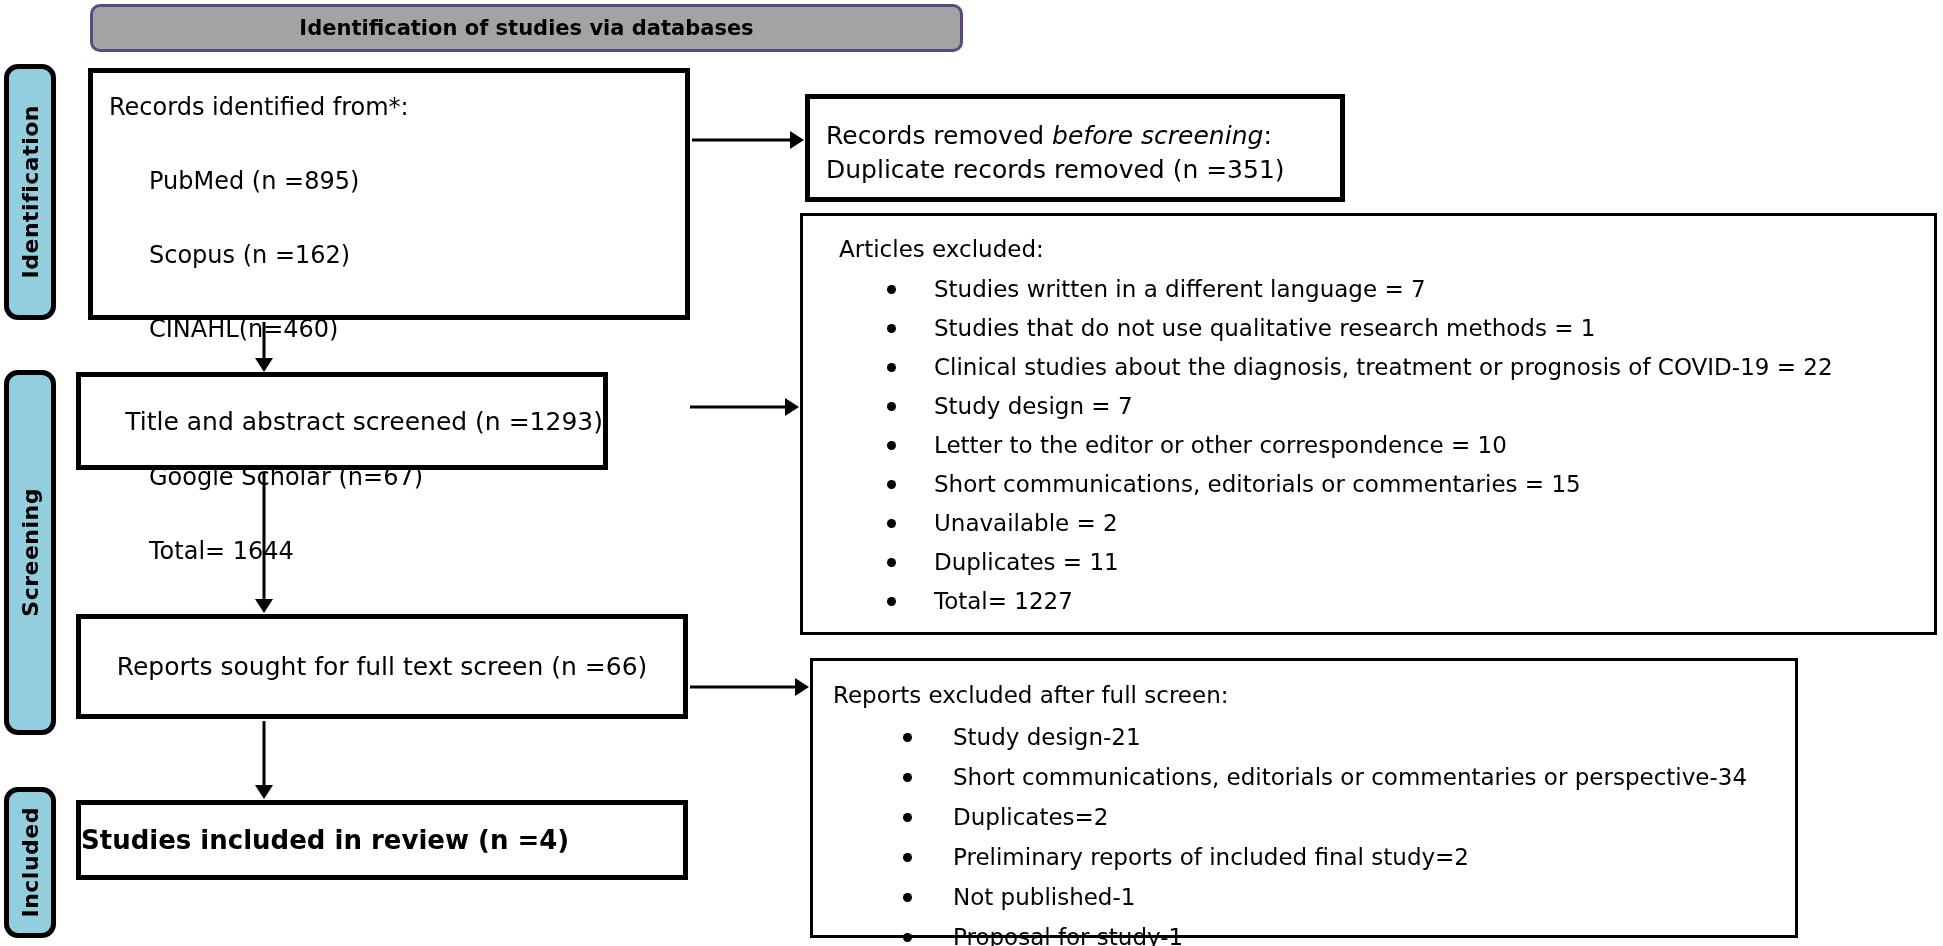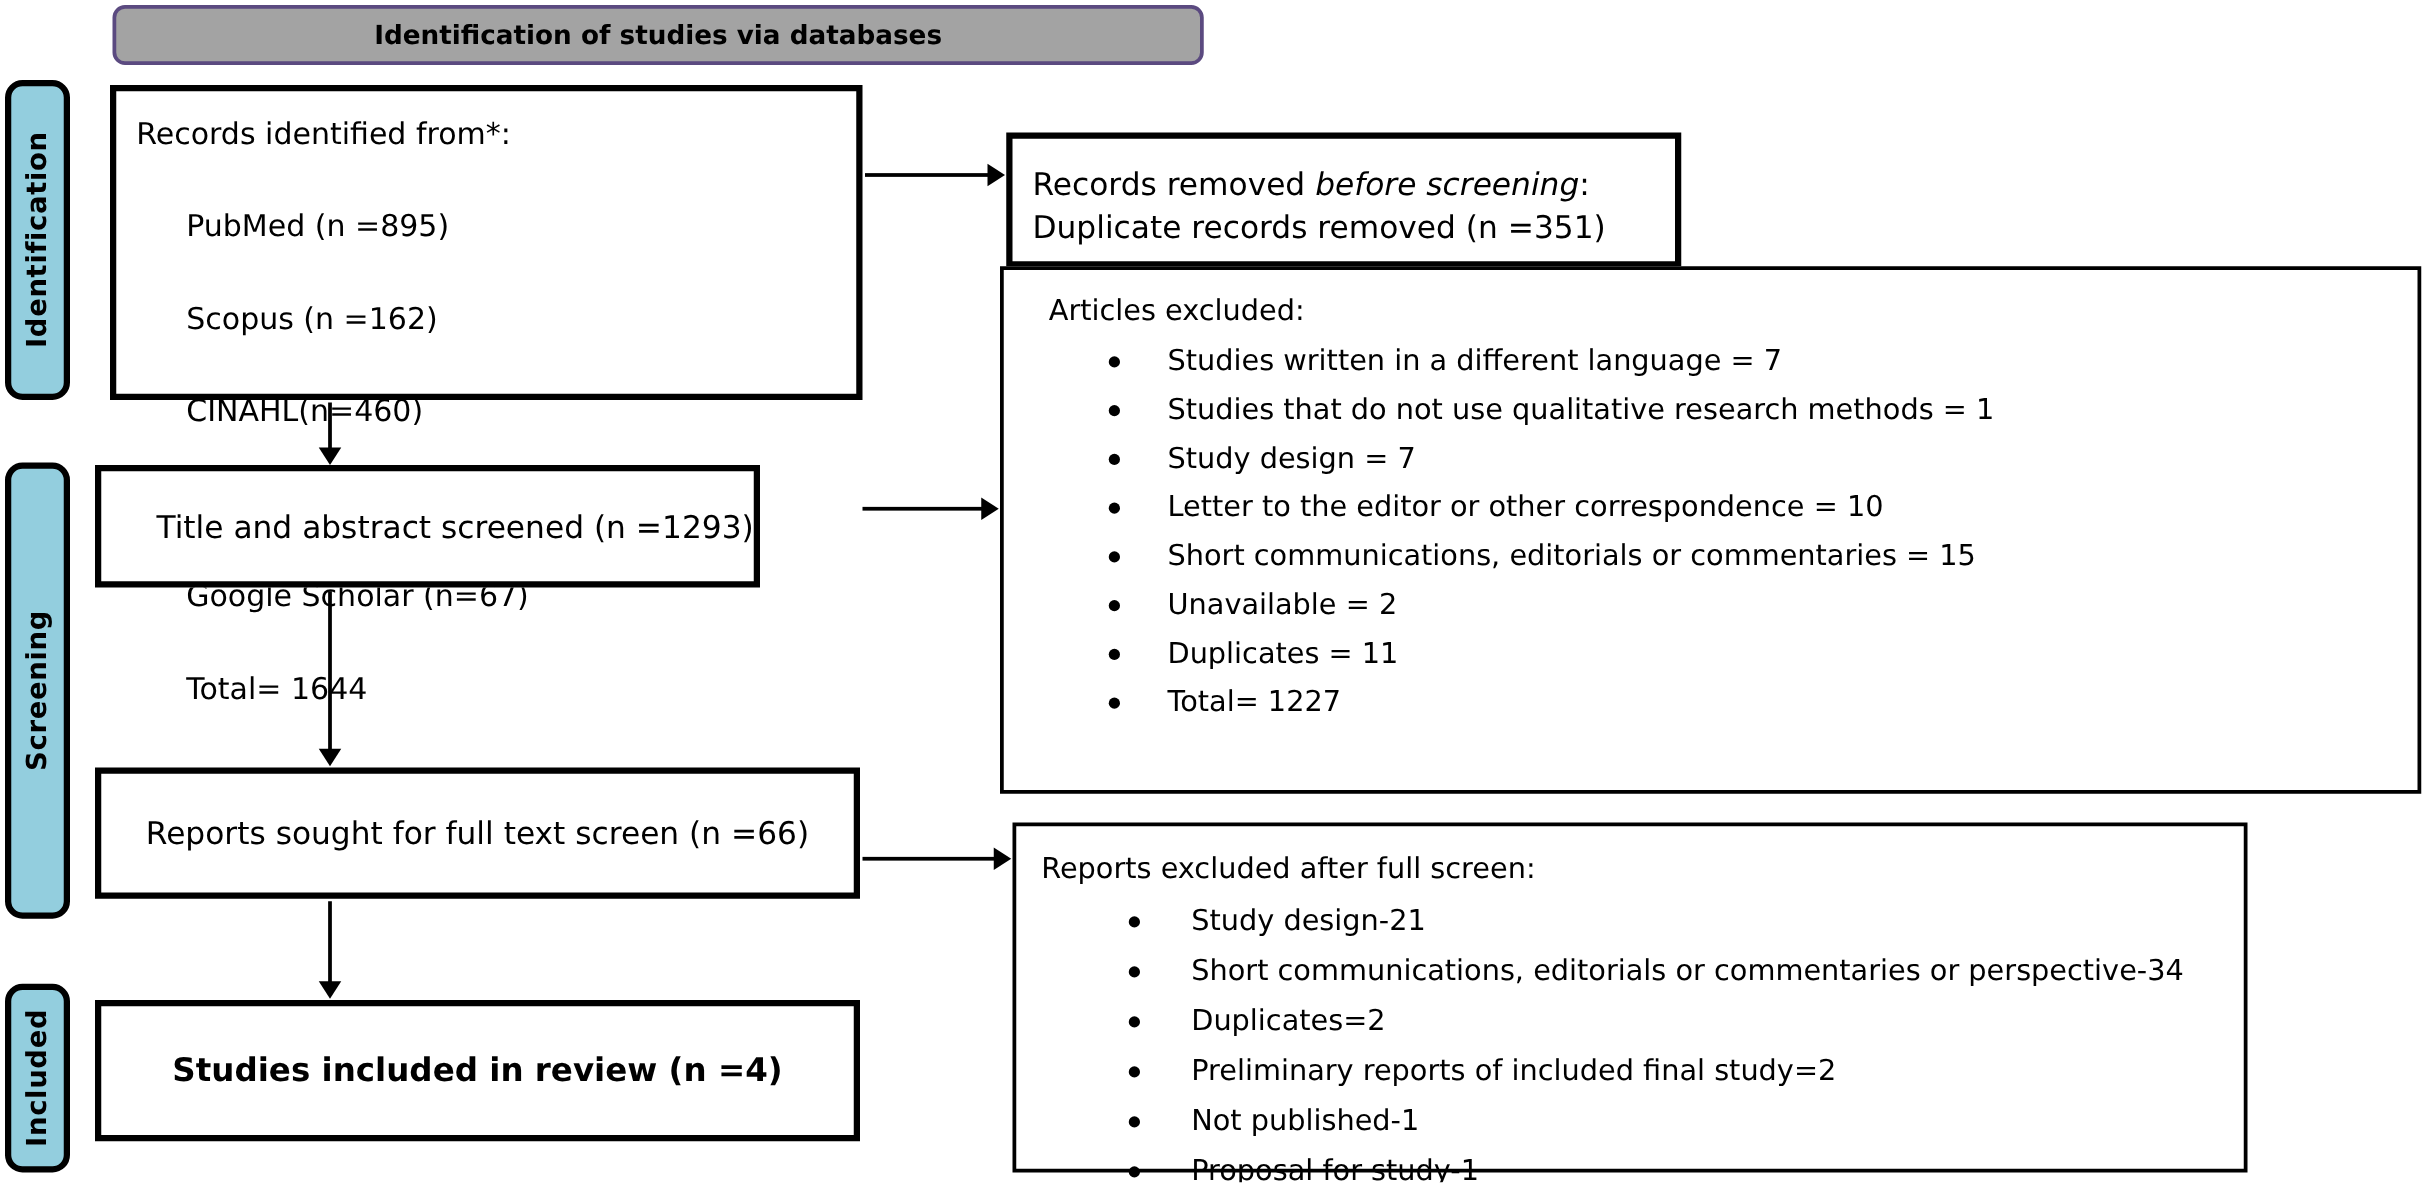--- a/index.html
+++ b/index.html
@@ -55,25 +55,25 @@
   .fbox.thin { border-width: 3px; }
 
   #box-records-identified { left: 88px; top: 68px; width: 602px; height: 252px;
     padding: 17px 6px 0 16px; font-size: 24px; line-height: 34px; }
   #box-records-identified .indent { margin-left: 40px; margin-top: 40px; }
 
   #box-title-abstract { left: 76px; top: 372px; width: 532px; height: 98px;
     display: flex; align-items: center; justify-content: flex-end; font-size: 25px; }
   #box-reports-sought { left: 76px; top: 614px; width: 612px; height: 105px;
     display: flex; align-items: center; justify-content: center; font-size: 25px; }
-  #box-studies-included { left: 76px; top: 800px; width: 612px; height: 113px;
-    display: flex; align-items: center; justify-content: center;
+  #box-studies-included { left: 76px; top: 800px; width: 612px; height: 80px;
+    display: flex; align-items: center; justify-content: flex-start;
     font-size: 26px; font-weight: bold; }
 
-  #box-records-removed { left: 805px; top: 106px; width: 540px; height: 108px;
+  #box-records-removed { left: 805px; top: 94px; width: 540px; height: 108px;
     padding: 20px 0 17px 16px; font-size: 25px; line-height: 34px; }
 
   #box-articles-excluded { left: 800px; top: 213px; width: 1137px; height: 422px;
     padding: 14px 0 0 36px; font-size: 23px; line-height: 38px; }
 
   #box-reports-excluded { left: 810px; top: 658px; width: 988px; height: 280px;
     padding: 14px 0 0 20px; font-size: 23px; line-height: 40px; }
 
   .bullets { margin: 2px 0 0 0; padding: 0; list-style: none; }
   .bullets li { position: relative; padding-left: 95px; }
@@ -146,20 +146,21 @@
 
   <div class="fbox" id="box-title-abstract">
     <span>Title and abstract screened (n =1293)</span>
   </div>
 
   <div class="fbox thin" id="box-articles-excluded">
     <div>Articles excluded:</div>
     <ul class="bullets">
       <li>Studies written in a different language = 7</li>
       <li>Studies that do not use qualitative research methods = 1</li>
+      <li>Clinical studies about the diagnosis, treatment or prognosis of COVID-19 = 22</li>
       <li>Study design = 7</li>
       <li>Letter to the editor or other correspondence = 10</li>
       <li>Short communications, editorials or commentaries = 15</li>
       <li>Unavailable = 2</li>
       <li>Duplicates = 11</li>
       <li>Total= 1227</li>
     </ul>
   </div>
 
   <div class="fbox" id="box-reports-sought">

